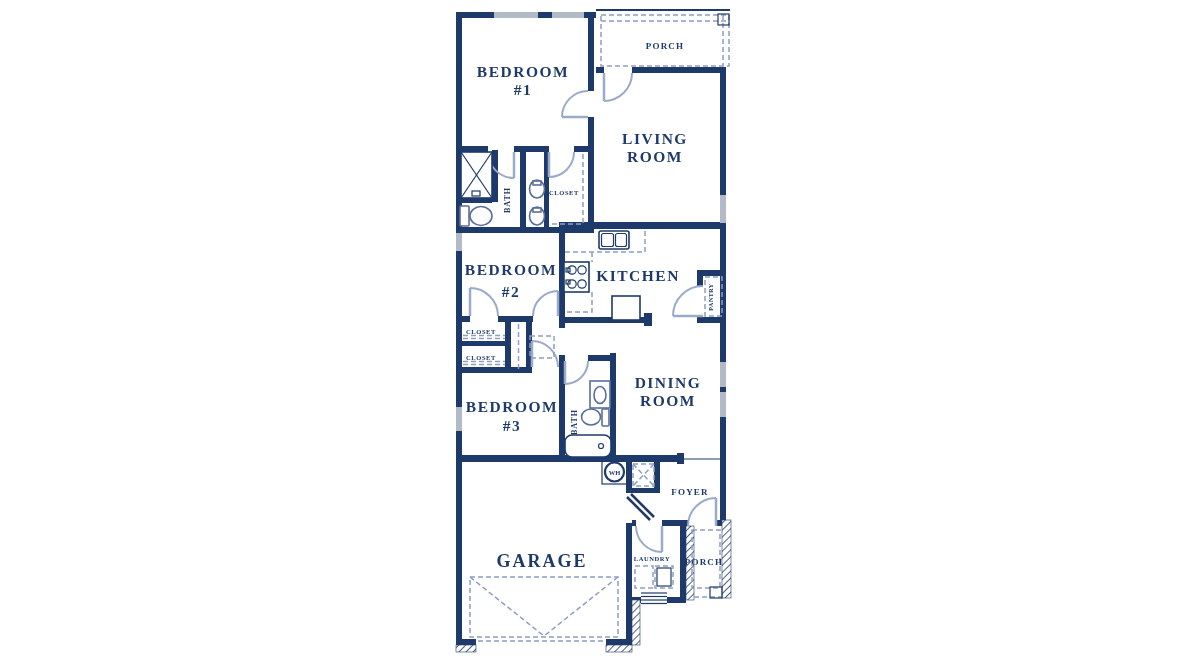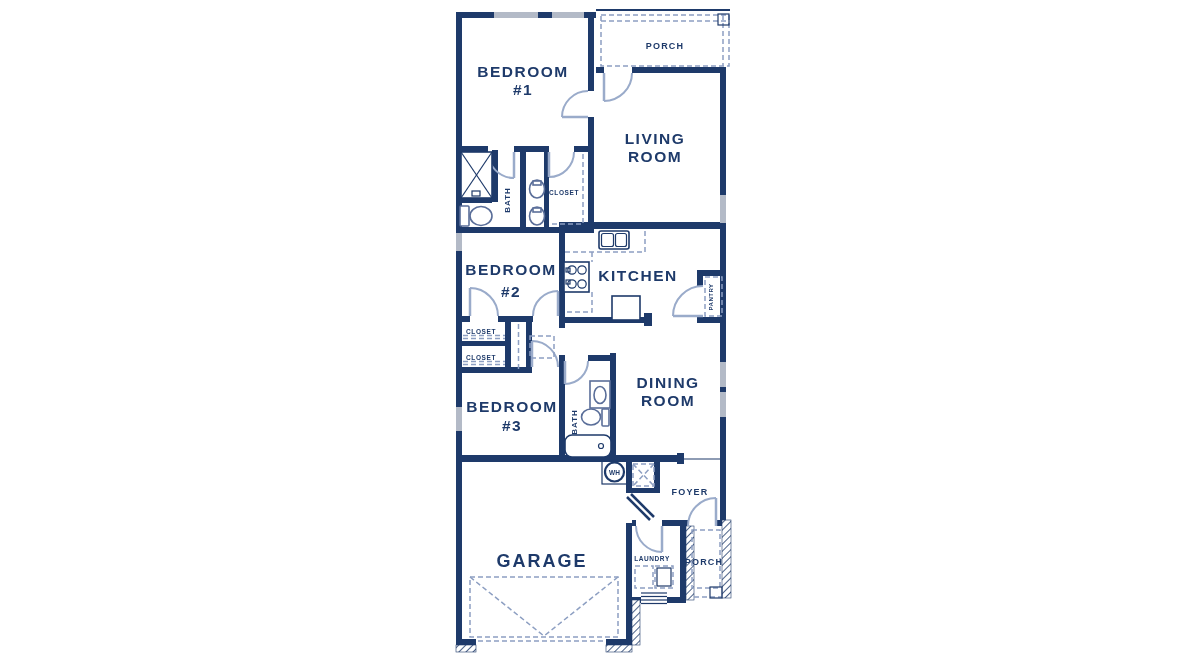--- a/index.html
+++ b/index.html
@@ -1,17 +1,17 @@
 <!DOCTYPE html>
 <html style="--wall: #1e3a6a; --door: #9aabca; --window: #b3bac7; --dash: #8d9fc2; --fixture: #5a6e99; --background: #ffffff;"><head>
 <meta charset="utf-8">
 <style>
   html,body{margin:0;padding:0;background:#fff;}
   .canvas{position:relative;width:1182px;height:665px;background:var(--background,#ffffff);overflow:hidden;
-          font-family:Liberation Sans, sans-serif;}
+          font-family:Liberation Serif, serif;}
   svg{position:absolute;left:0;top:0;}
   .wall{fill:var(--wall,#1e3a6a);}
   .win{fill:var(--window,#b3bac7);}
   .arc{stroke:var(--door,#9aabca);fill:none;stroke-width:2;}
   .leaf{stroke:var(--door,#9aabca);stroke-width:2.5;fill:none;}
   .dash{stroke:var(--dash,#8d9fc2);fill:none;stroke-width:1.5;stroke-dasharray:5 3;}
   .fix{stroke:var(--wall,#1e3a6a);fill:#fff;stroke-width:1.6;}
   .fixl{stroke:var(--fixture,#5a6e99);fill:#fff;stroke-width:1.6;}
   .thin{stroke:var(--wall,#1e3a6a);stroke-width:1.2;fill:none;}
   .lbl{fill:var(--wall,#1e3a6a);font-weight:bold;text-anchor:middle;}

